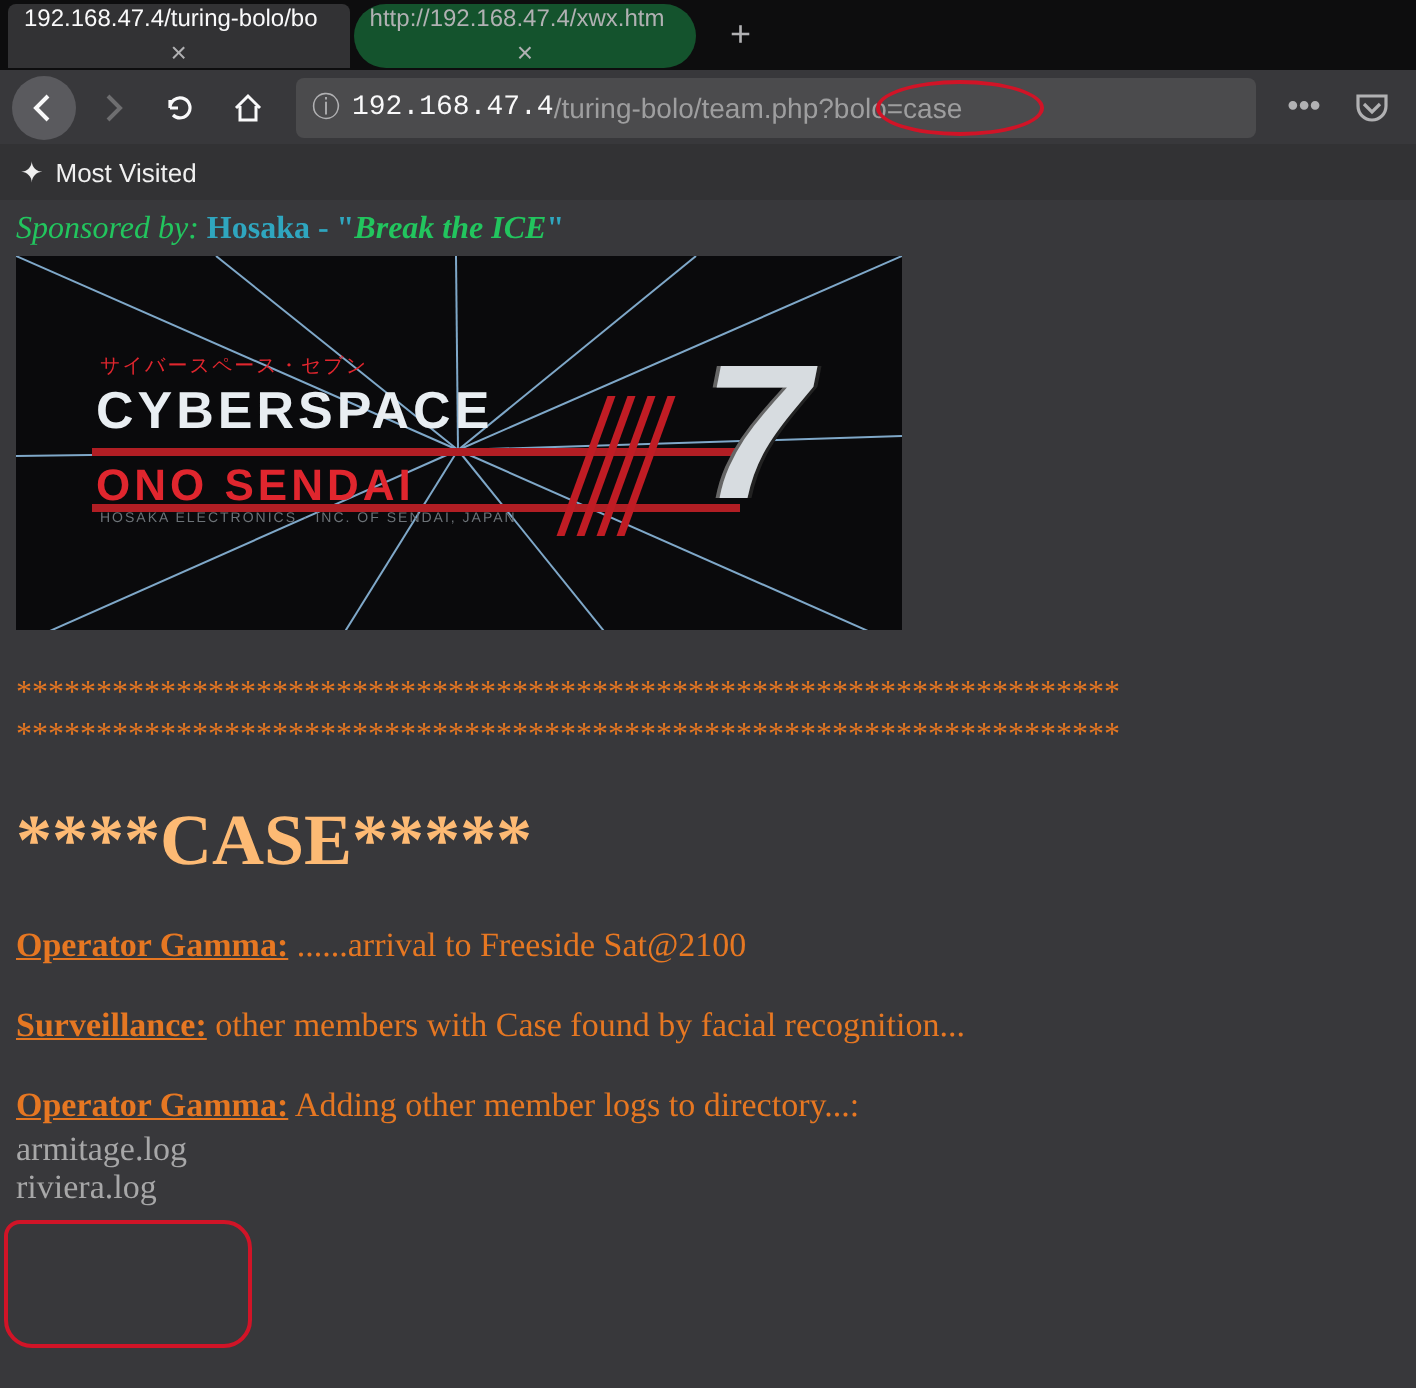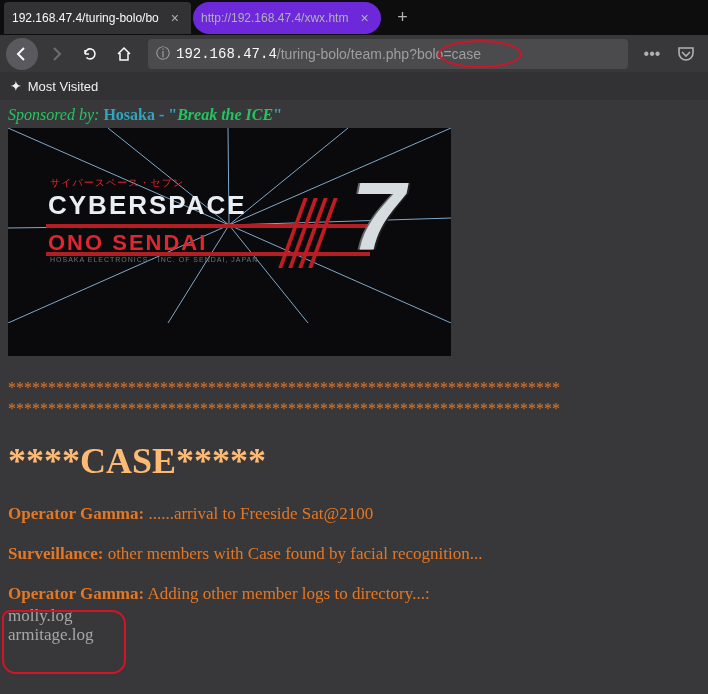--- a/index.html
+++ b/index.html
@@ -22,23 +22,24 @@
     display: flex;
     align-items: center;
     height: 32px;
     padding: 0 8px;
     font-size: 12px;
     color: #f9f9fa;
     border-top-left-radius: 4px;
     border-top-right-radius: 4px;
     max-width: 200px;
     margin-right: 2px;
+    flex-direction: column;
   }
   .tab.active { background: #323234; }
-  .tab.inactive { background: #6d28d9; color: #b1b1b3; border-radius: 16px; }
+  .tab.inactive { background: #14532d; color: #b1b1b3; border-radius: 16px; }
   .tab-label {
     flex: 1;
     white-space: nowrap;
     overflow: hidden;
     text-overflow: clip;
     margin-right: 8px;
   }
   .tab-close { font-size: 14px; color: #b1b1b3; cursor: pointer; padding: 0 4px; }
   .newtab {
     width: 28px; height: 28px;
@@ -104,21 +105,21 @@
     font-family: Georgia, 'Times New Roman', serif;
   }
   .sponsor {
     font-size: 16px;
     margin-bottom: 4px;
   }
   .sponsor-by { color: #22c55e; font-style: italic; }
   .sponsor-brand { color: #2fa6bf; font-weight: bold; }
   .sponsor-slogan { color: #22c55e; font-weight: bold; font-style: italic; }
   .hero {
-    width: 443px; height: 228px;
+    width: 443px; height: 187px;
     background: #0a0a0c;
     position: relative;
     overflow: hidden;
     margin-top: 2px;
   }
   .starfield line { stroke: #7fa8c9; stroke-width: 1; }
   .cyber {
     position: absolute; left: 40px; top: 62px;
     font-family: Arial, sans-serif;
     font-weight: 900;
@@ -178,21 +179,21 @@
     font-size: 36px;
     margin-top: 20px;
     margin-bottom: 22px;
   }
   .log-line {
     color: #e67722;
     font-family: Georgia, serif;
     font-size: 17px;
     margin-bottom: 20px;
   }
-  .log-line b { font-weight: bold; }
+  .log-line b { font-weight: bold; text-decoration: underline; }
   .files {
     color: #a7a7a8;
     font-family: Georgia, serif;
     font-size: 17px;
     line-height: 1.15;
     margin-top: -18px;
   }
   .files div { }
   .files-annot {
     position: absolute;
@@ -297,18 +298,18 @@
   <div class="stars-row">*********************************************************************</div>
   <div class="stars-row" style="margin-top:0">*********************************************************************</div>
 
   <h1 class="case-hdr">****CASE*****</h1>
 
   <p class="log-line"><b>Operator Gamma:</b><span> ......arrival to Freeside Sat@2100</span></p>
   <p class="log-line"><b>Surveillance:</b><span> other members with Case found by facial recognition...</span></p>
   <p class="log-line"><b>Operator Gamma:</b><span> Adding other member logs to directory...:</span></p>
 
   <div class="files">
-    <div>molly.log</div>
     <div>armitage.log</div>
+    <div>riviera.log</div>
   </div>
 </div>
 
 <div class="files-annot"></div>
 
 </body></html>

